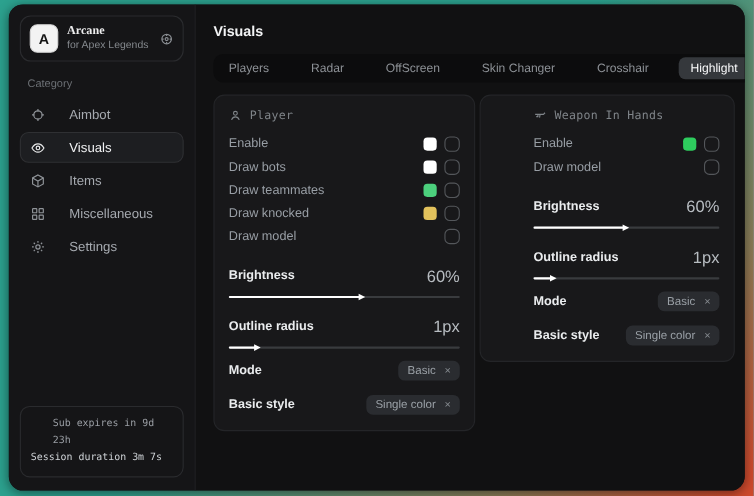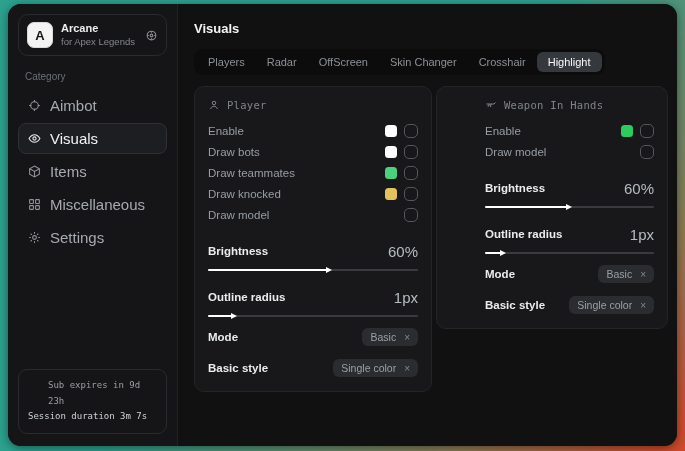--- a/index.html
+++ b/index.html
@@ -23,46 +23,46 @@
   .brand {
     display: flex; align-items: center; gap: 8px;
     border: 1px solid #2a2b2e; border-radius: 10px; padding: 7px 8px;
   }
   .logo {
     width: 26px; height: 26px; background: #f3f3f3; border-radius: 7px;
     display: flex; align-items: center; justify-content: center;
     color: #141414; font-weight: bold; font-size: 13px;
     border: 1px solid #d8d8d8;
   }
-  .brand-name { font-size: 11px; font-weight: bold; color: #ededee; line-height: 1.25; }
+  .brand-name { font-size: 11px; font-weight: bold; color: #ededee; line-height: 1.25; font-family: Liberation Serif, serif; }
   .brand-sub  { font-size: 9.5px; color: #84888d; line-height: 1.25; }
   .brand-action { margin-left: auto; color: #8a8e93; display: flex; }
   .category-label { font-size: 10px; color: #6c7075; margin: 15px 7px 7px; }
   .nav-item {
-    display: flex; align-items: center; gap: 9px;
+    display: flex; align-items: center; gap: 22px;
     padding: 6px 9px; margin: 1px 0; border-radius: 8px;
-    border: 1px solid transparent; color: #a6aab0; font-size: 15px;
+    border: 1px solid transparent; color: #a6aab0; font-size: 12px;
     cursor: pointer;
   }
   .nav-item .nav-icon { display: flex; color: #8f9398; }
   .nav-item.selected { background: #1d1e21; border-color: #2f3033; color: #f1f2f3; }
   .nav-item.selected .nav-icon { color: #e8e9ea; }
   .session-box {
     margin-top: auto; border: 1px solid #2a2b2e; border-radius: 9px;
     padding: 8px 9px; font-family: "DejaVu Sans Mono", monospace;
     font-size: 9px; line-height: 1.75;
   }
   .session-line1 { color: #9b9fa5; margin-left: 20px; }
   .session-line2 { color: #cfd3d7; }
   
   .main { flex: 1; background: #111112; padding: 15px 16px 0; display: flex; flex-direction: column; }
   .main-title { font-size: 13px; font-weight: bold; color: #f3f4f5; margin: 2px 0 13px; }
   .tabbar {
     display: inline-flex; align-self: flex-start; background: #0c0c0d;
-    border-radius: 9px; padding: 3px; gap: 0; margin-bottom: 11px;
+    border-radius: 9px; padding: 3px; gap: 16px; margin-bottom: 11px;
   }
   .tab {
     font-size: 11px; color: #8d9196; padding: 4px 11px; border-radius: 6px;
     cursor: pointer; white-space: nowrap;
   }
   .tab.selected { background: #35383c; color: #fbfbfc; }
   .content { display: flex; gap: 4px; align-items: flex-start; }
   .panel {
     background: #18181a; border: 1px solid #242528; border-radius: 10px;
     padding: 10px 13px 12px;

